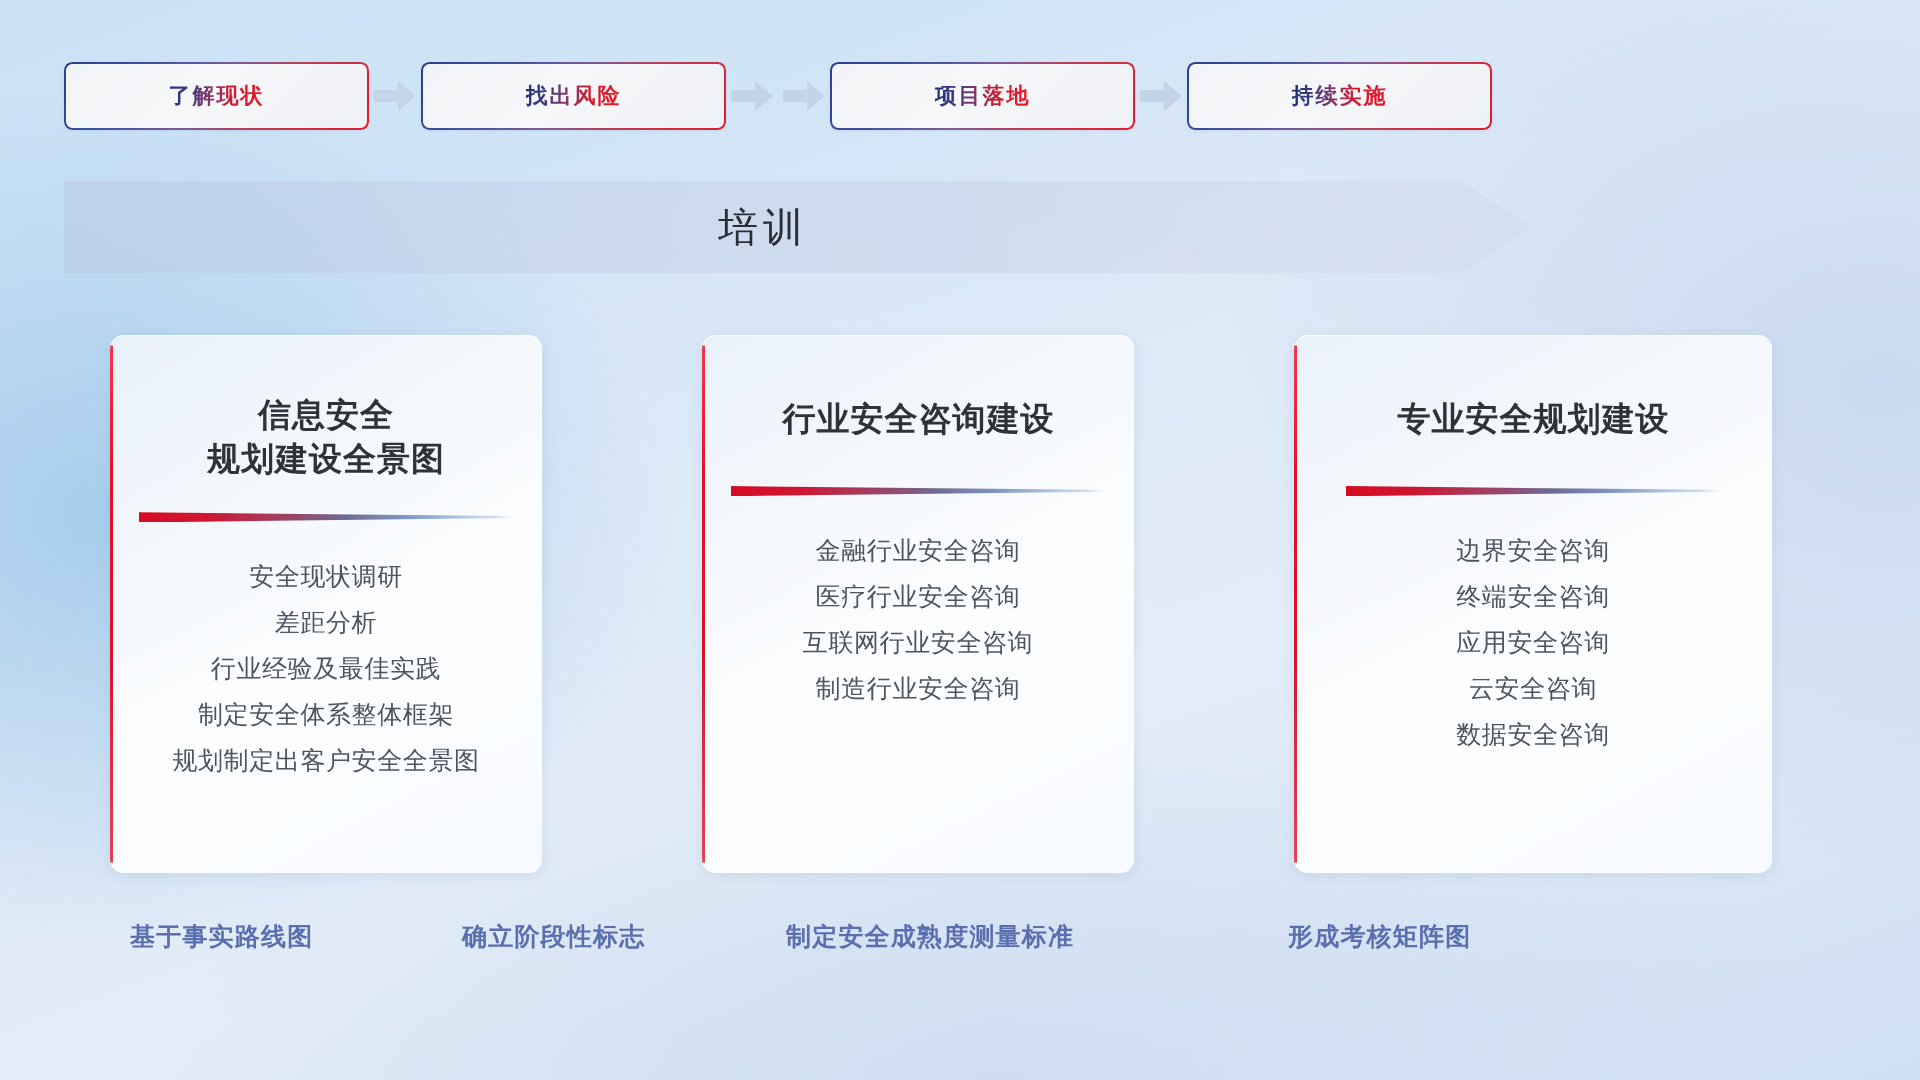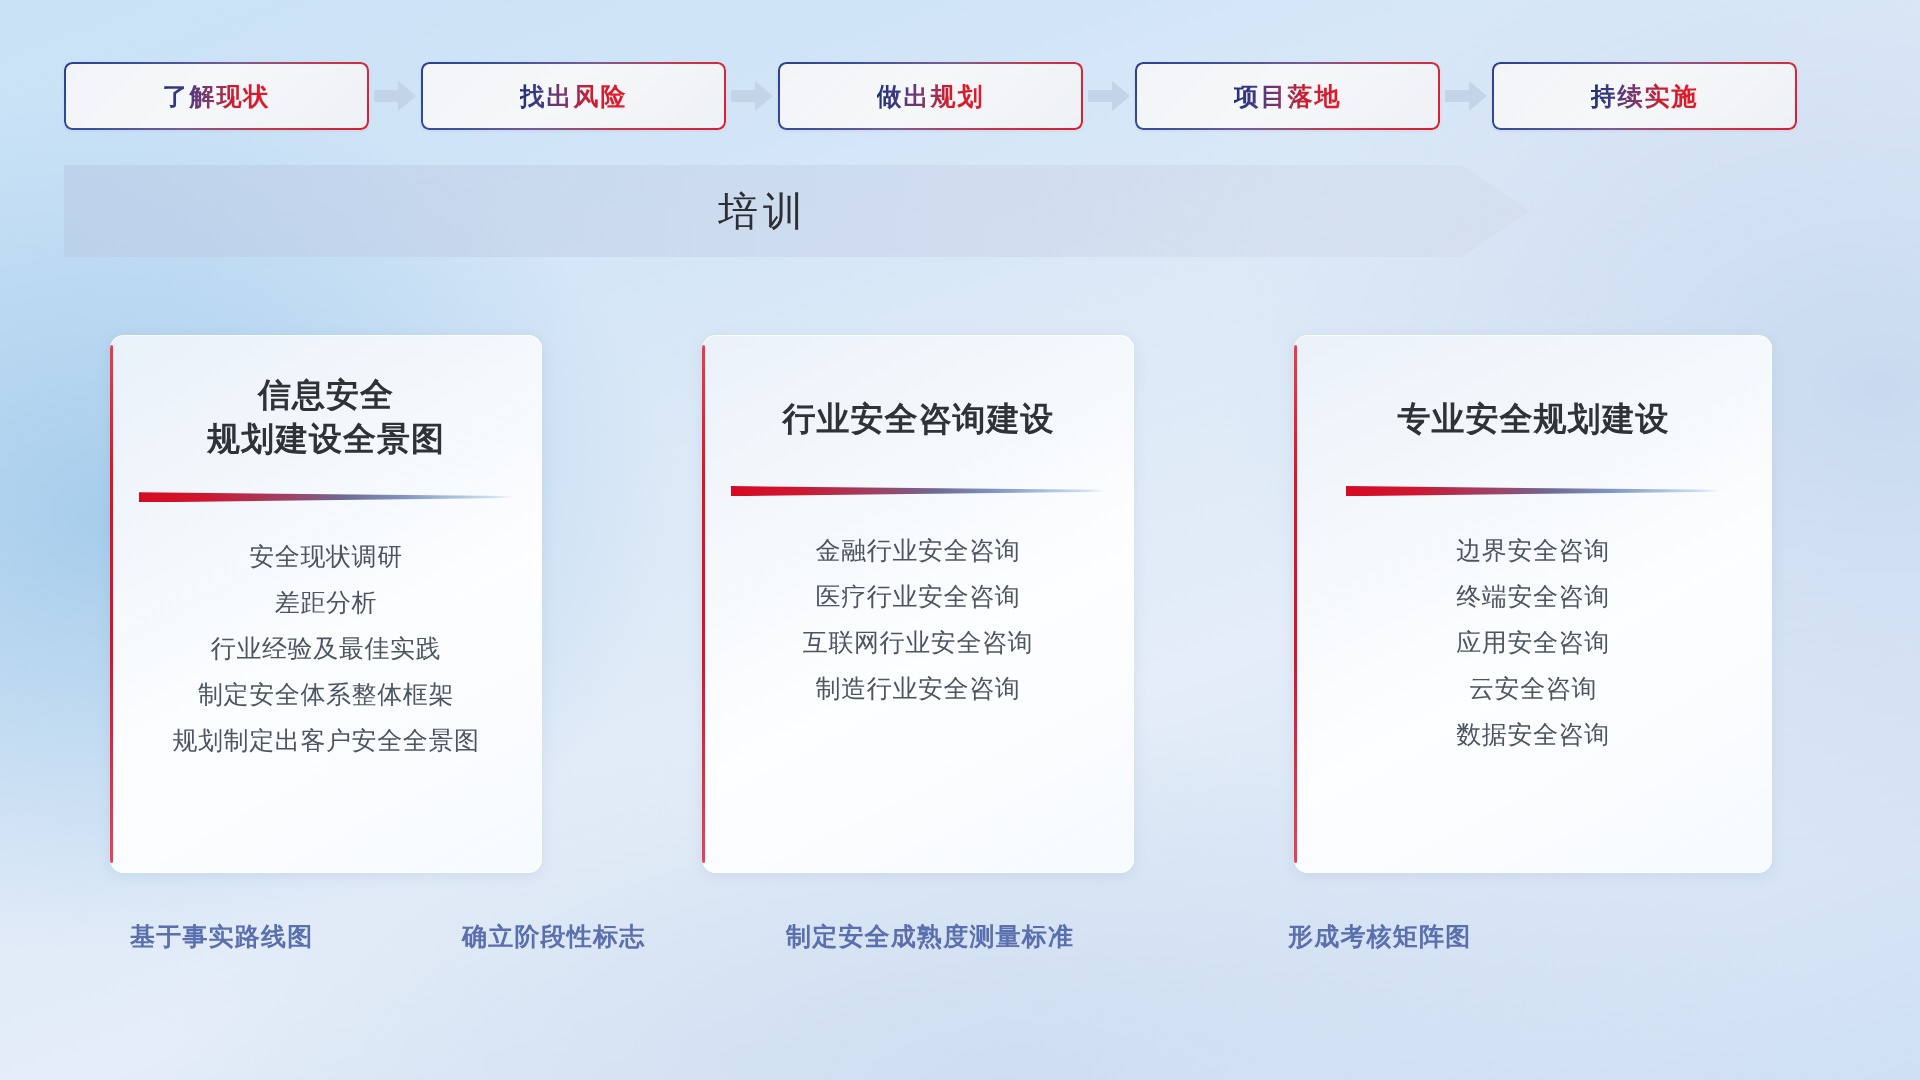--- a/index.html
+++ b/index.html
@@ -32,35 +32,35 @@
   }
   .step-box::before {
     content:""; position:absolute; inset:0;
     border-radius:8px; padding:1.6px;
     background:linear-gradient(130deg,#2b3f8f 0%, #3a4fa0 22%, #7b5b96 48%, #c3384e 70%, #e01b2e 100%);
     -webkit-mask:linear-gradient(#000 0 0) content-box, linear-gradient(#000 0 0);
     -webkit-mask-composite:xor; mask-composite:exclude;
     pointer-events:none;
   }
   .step-label {
-    font-size:25px; font-weight:700; letter-spacing:2px;
+    font-size:22px; font-weight:700; letter-spacing:2px;
     background:linear-gradient(95deg,#1f2f78 0%, #3b3a84 18%, #8a3566 45%, #d11b2c 66%, #e8192b 100%);
     -webkit-background-clip:text; background-clip:text;
     color:transparent; -webkit-text-fill-color:transparent;
     position:relative; z-index:2;
   }
   .step-arrow {
     width:52px; height:68px; display:flex; align-items:center; justify-content:center;
     flex:0 0 52px;
   }
   .step-arrow svg { display:block; }
 
   
   #banner {
-    position:absolute; left:64px; top:165px;
+    position:absolute; left:64px; top:181px;
     width:1466px; height:92px;
   }
   #banner .band {
     position:absolute; inset:0;
     background:linear-gradient(90deg, rgba(186,204,229,0.62) 0%, rgba(196,209,232,0.58) 35%, rgba(205,214,233,0.55) 70%, rgba(210,218,234,0.5) 100%);
     clip-path:polygon(0 0, calc(100% - 68px) 0, 100% 50%, calc(100% - 68px) 100%, 0 100%);
   }
   #banner-title {
     position:absolute; left:0; right:68px; top:0; bottom:0;
     display:flex; align-items:center; justify-content:center;
@@ -93,21 +93,21 @@
   .card.w1 { width:432px; }
   .card.w2 { width:432px; }
   .card.w3 { width:478px; }
 
   .card-title {
     text-align:center;
     font-size:33px; font-weight:700; color:#2f3338;
     line-height:1.34; letter-spacing:1px;
     padding:0 16px;
   }
-  .card.two-line .card-title { padding-top:38px; }
+  .card.two-line .card-title { padding-top:58px; }
   .card.one-line .card-title { padding-top:62px;padding-left:17px; }
 
   .card-divider {
     margin:0 auto;
     height:11px; position:relative;
   }
   .card-divider .bar {
     position:absolute; left:0; right:0; top:0; bottom:0;
     background:linear-gradient(90deg,#d60b22 0%, #cf1630 18%, #9b4467 40%, #6f6a94 55%, #7f93bf 70%, #a8c0dd 84%, #cfdff0 95%, rgba(215,230,244,0) 100%);
     clip-path:polygon(0 8%, 100% 42%, 100% 60%, 0 100%);
@@ -157,23 +157,20 @@
 
     <div class="step-box">
       <span class="step-label">找出风险</span>
     </div>
     <div class="step-arrow">
       <svg width="42" height="30" viewBox="0 0 42 30" aria-hidden="true">
         <path d="M0 9 H24 V0 L42 15 L24 30 V21 H0 Z" fill="#c3d4e8"></path>
       </svg>
     </div>
 
-    <div class="step-box">
-      <span class="step-label">做出规划</span>
-    </div>
     <div class="step-arrow">
       <svg width="42" height="30" viewBox="0 0 42 30" aria-hidden="true">
         <path d="M0 9 H24 V0 L42 15 L24 30 V21 H0 Z" fill="#c3d4e8"></path>
       </svg>
     </div>
 
     <div class="step-box">
       <span class="step-label">项目落地</span>
     </div>
     <div class="step-arrow">

